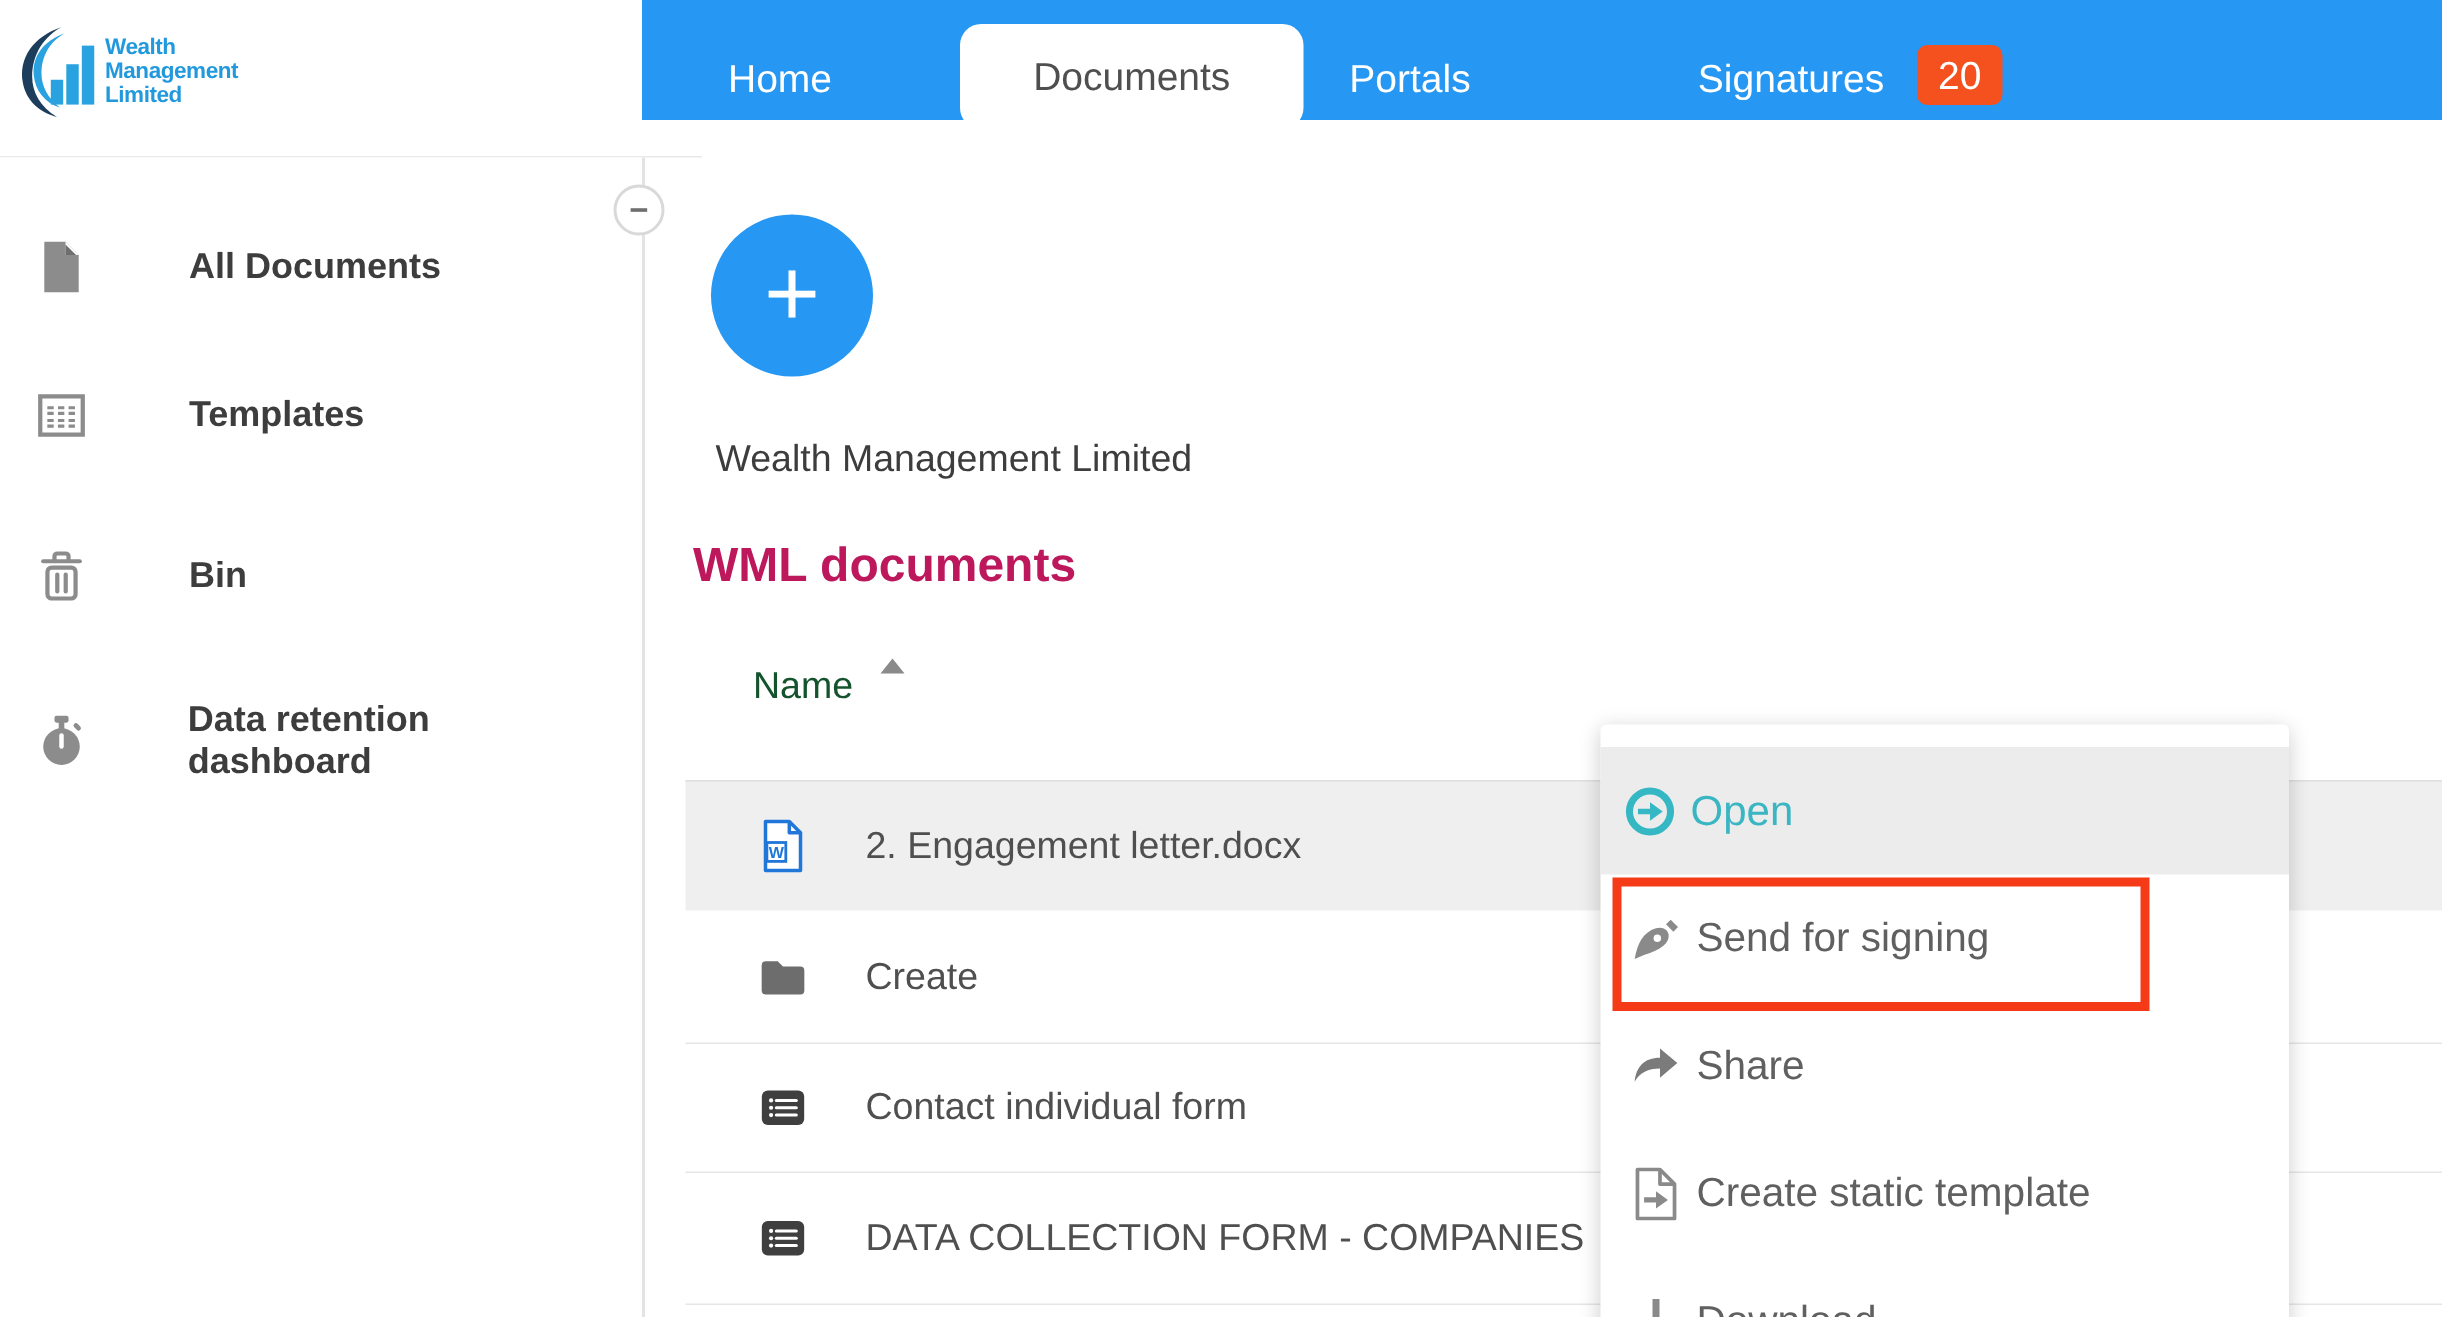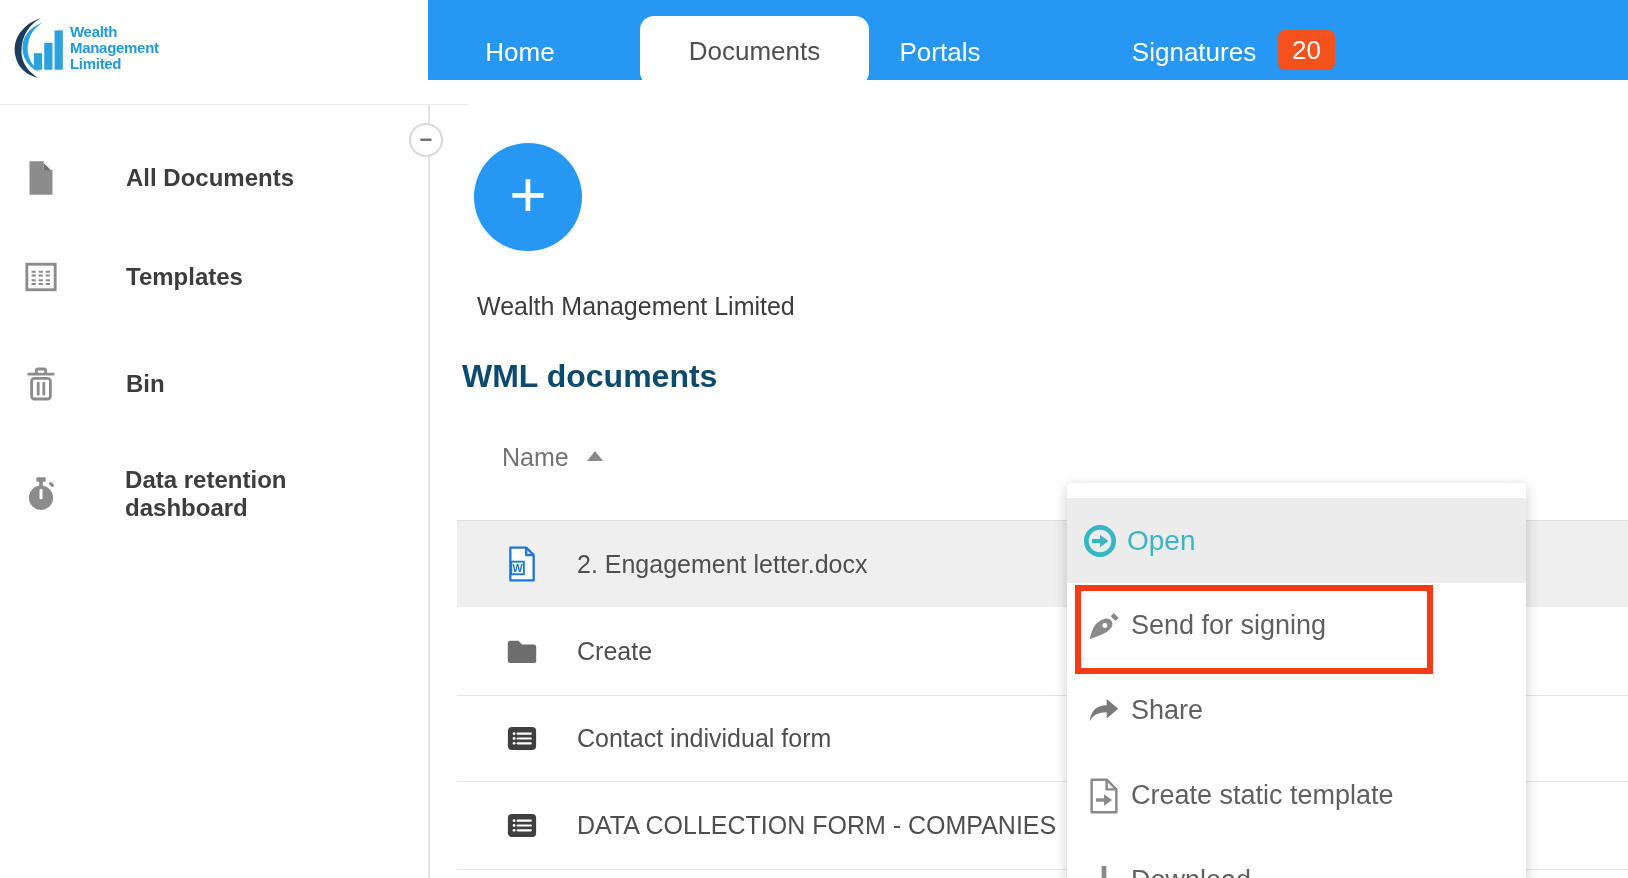--- a/index.html
+++ b/index.html
@@ -28,23 +28,23 @@
   .divider{position:absolute;left:428px;top:105px;width:2px;height:773px;background:#e3e3e3;}
   .collapse-btn{position:absolute;left:409px;top:123px;width:34px;height:34px;border-radius:50%;
                 background:#fff;border:2px solid #d9d9d9;z-index:5;display:flex;align-items:center;
                 justify-content:center;color:#6f6f6f;font-size:22px;font-weight:bold;cursor:pointer;box-sizing:border-box;}
 
   
   .plus-btn{position:absolute;left:474px;top:143px;width:108px;height:108px;border-radius:50%;
             background:#2697f2;color:#fff;font-size:64px;font-weight:400;display:flex;align-items:center;
             justify-content:center;cursor:pointer;padding-bottom:4px;box-sizing:border-box;}
   .account-name{position:absolute;left:477px;top:292px;font-size:25px;color:#3d3d3d;}
-  .section-title{position:absolute;left:462px;top:358px;font-size:32px;font-weight:bold;color:#0c4a6e;}
-  .name-header{position:absolute;left:502px;top:443px;font-size:25px;color:#737373;cursor:pointer;
-               display:flex;align-items:center;}
+  .section-title{position:absolute;left:462px;top:358px;font-size:32px;font-weight:bold;color:#be185d;}
+  .name-header{position:absolute;left:502px;top:443px;font-size:25px;color:#14532d;cursor:pointer;
+               display:flex;}
   .sort-up{width:0;height:0;border-left:8px solid transparent;border-right:8px solid transparent;
            border-bottom:10px solid #8a8a8a;margin-left:18px;margin-top:-4px;}
 
   .rows{position:absolute;left:457px;top:520px;width:1171px;}
   .row{position:relative;height:87px;display:flex;align-items:center;box-sizing:border-box;cursor:pointer;}
   .row.selected{background:#efefef;border-top:1px solid #dedede;}
   .row.lined{border-bottom:1px solid #e6e6e6;}
   .row .ic{margin-left:48px;width:34px;display:flex;justify-content:center;align-items:center;}
   .row .lbl{margin-left:38px;font-size:25px;color:#4f4f4f;white-space:nowrap;}
 

